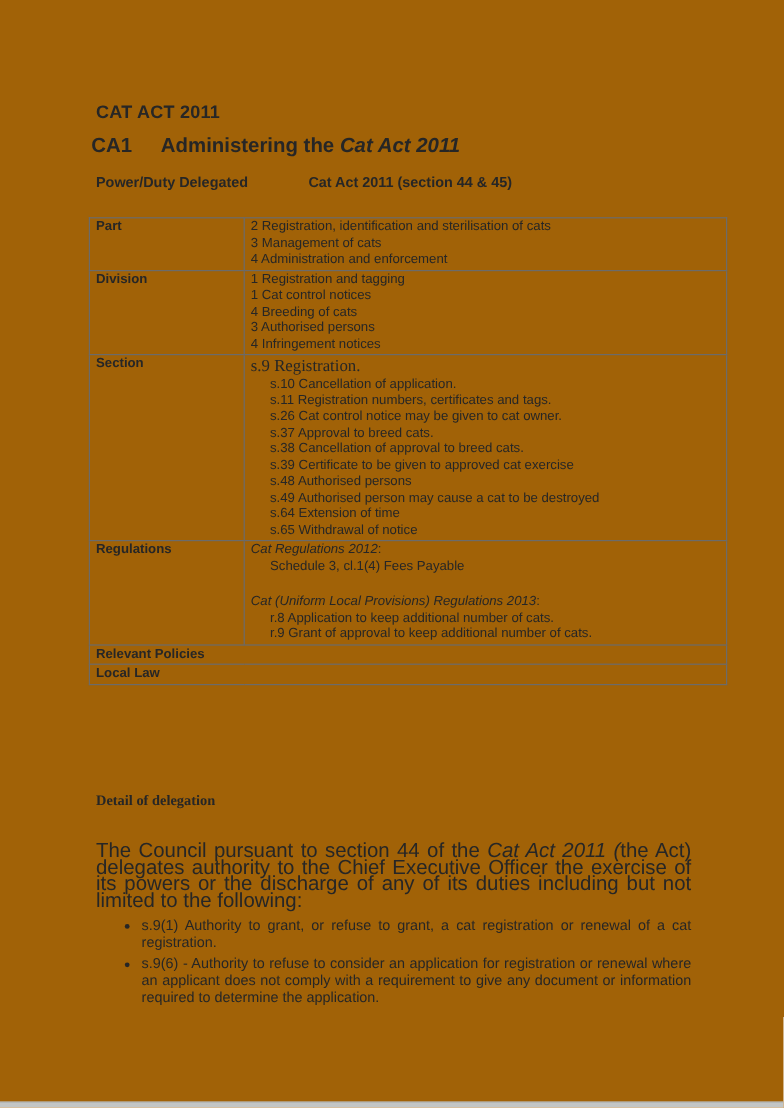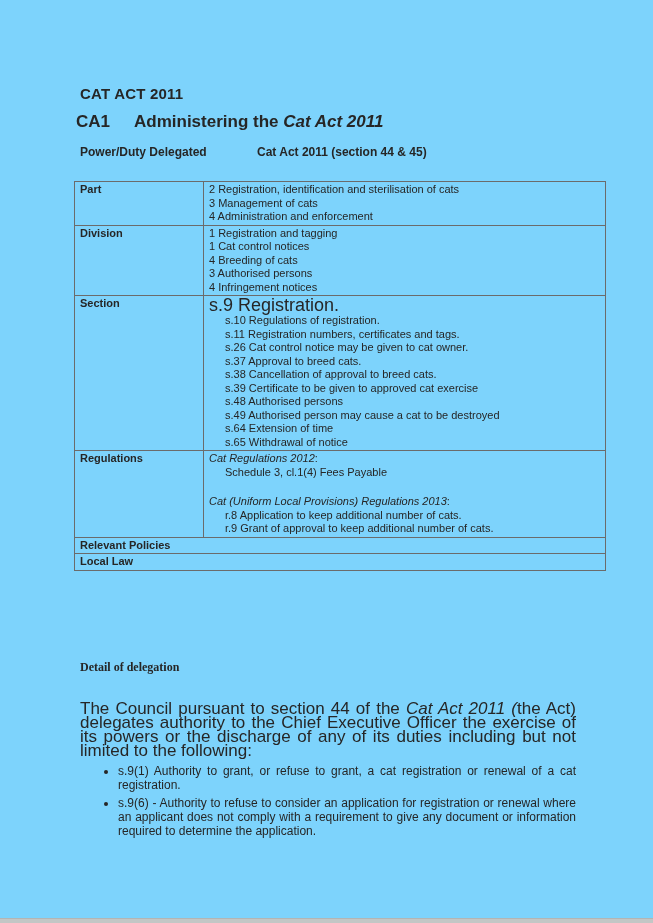--- a/index.html
+++ b/index.html
@@ -1,19 +1,19 @@
 <!DOCTYPE html>
 <html><head>
 <meta charset="utf-8">
 <style>
   html,body { margin:0; padding:0; background:#ffffff; }
   .page {
     position:relative;
     width:653px; height:923px;
-    background:#7dd3fc;
+    background:#a16207;
     overflow:hidden;
     font-family:"Liberation Sans","DejaVu Sans",sans-serif;
     color:#262626;
   }
   .it { font-style:italic; }
 
   .act-title {
     position:absolute; top:85px; left:80px;
     margin:0; font-size:15px; font-weight:bold; letter-spacing:0.2px;
   }
@@ -37,21 +37,21 @@
     font-size:11px;
   }
   table.dtable td {
     border:1px solid #6b6b6b;
     vertical-align:top;
     padding:1px 5px;
     line-height:13.5px;
   }
   td.lbl { font-weight:bold; }
   td.cell-section { line-height:16px; padding-bottom:9px; }
-  .sec-first { font-size:18px; line-height:17px; }
+  .sec-first { font-size:14px; line-height:17px;font-family:Liberation Serif, serif; }
   .sub-line { padding-left:16px; }
   td.cell-regs { line-height:16px; padding-bottom:3px; }
   .reg-spacer { height:16px; }
   td.full-row { font-weight:bold; line-height:14px; padding:2px 5px 1px 5px; }
 
   .detail-heading {
     position:absolute; top:660px; left:80px;
     font-size:12px; font-weight:bold;font-family:Liberation Serif, serif;
   }
   .detail-para {
@@ -110,21 +110,21 @@
         <div>4 Breeding of cats</div>
         <div>3 Authorised persons</div>
         <div>4 Infringement notices</div>
       </td>
     </tr>
 
     <tr>
       <td class="lbl">Section</td>
       <td class="cell-section">
         <div class="sec-first">s.9 Registration.</div>
-        <div class="sub-line">s.10 Regulations of registration.</div>
+        <div class="sub-line">s.10 Cancellation of application.</div>
         <div class="sub-line">s.11 Registration numbers, certificates and tags.</div>
         <div class="sub-line">s.26 Cat control notice may be given to cat owner.</div>
         <div class="sub-line">s.37 Approval to breed cats.</div>
         <div class="sub-line">s.38 Cancellation of approval to breed cats.</div>
         <div class="sub-line">s.39 Certificate to be given to approved cat exercise</div>
         <div class="sub-line">s.48 Authorised persons</div>
         <div class="sub-line">s.49 Authorised person may cause a cat to be destroyed</div>
         <div class="sub-line">s.64 Extension of time</div>
         <div class="sub-line">s.65 Withdrawal of notice</div>
       </td>

